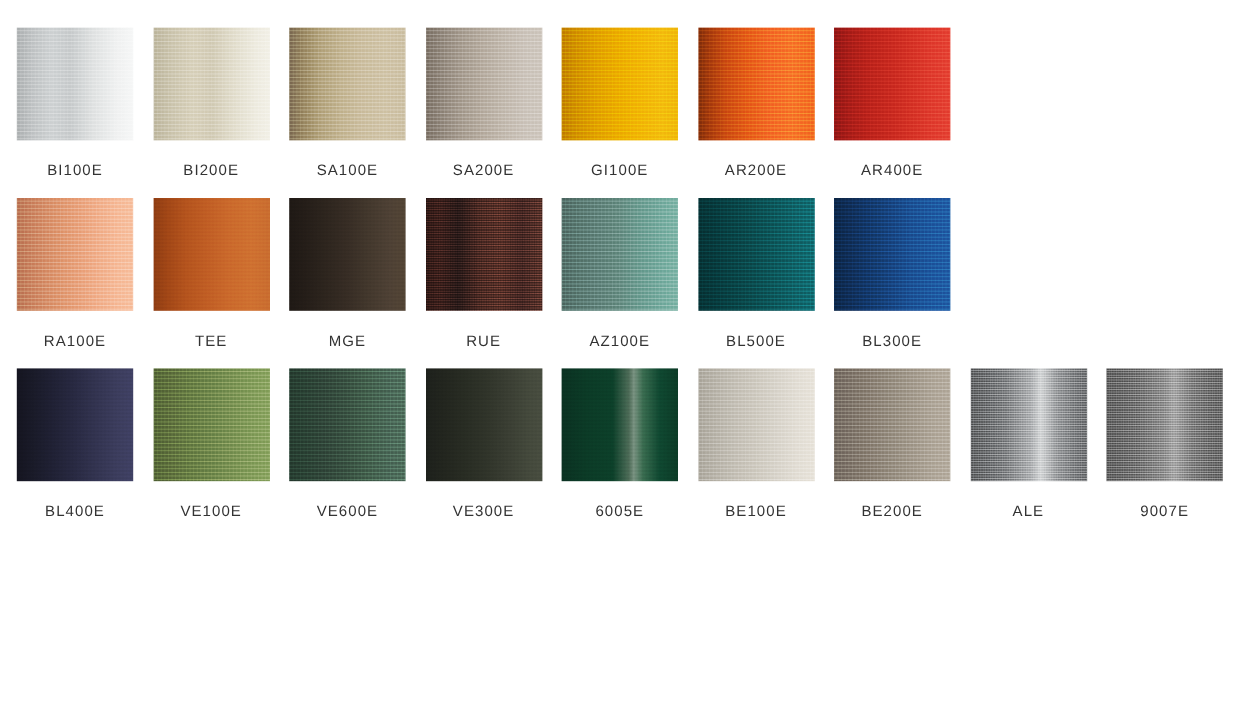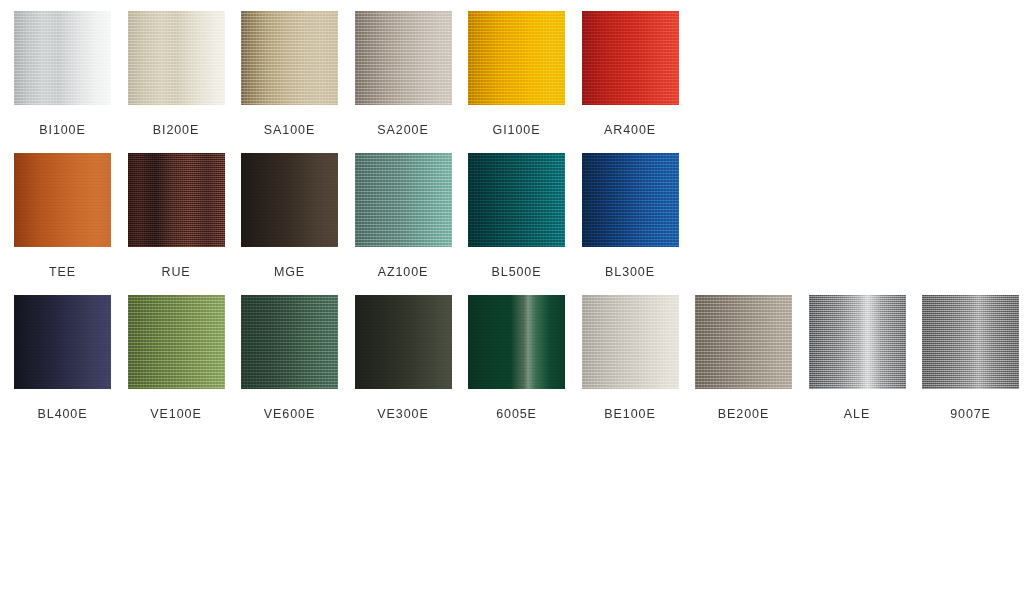--- a/index.html
+++ b/index.html
@@ -14,21 +14,21 @@
     font-family: "Liberation Sans", sans-serif;
     -webkit-font-smoothing: antialiased;
   }
 
   #palette {
     position: relative;
     width: 1035px;
     height: 600px;
     background: #ffffff;
     box-sizing: border-box;
-    padding: 11px 0 0 14px;
+    padding: 23px 0 0 14px;
   }
 
   .swatch-row {
     display: flex;
     flex-direction: row;
     height: 142px;
   }
 
   .swatch-cell {
     width: 97px;
@@ -125,44 +125,56 @@
         </div>
         <div class="swatch-label">SA200E</div>
       </div>
       <div class="swatch-cell">
         <div class="swatch-chip tex-coarse" style="background: linear-gradient(90deg, rgb(201, 143, 0) 0%, rgb(215, 156, 0) 12%, rgb(229, 171, 0) 30%, rgb(238, 181, 0) 48%, rgb(243, 189, 5) 66%, rgb(245, 196, 15) 86%, rgb(242, 192, 12) 100%);">
           <div class="grain"></div>
         </div>
         <div class="swatch-label">GI100E</div>
       </div>
       <div class="swatch-cell">
+        <div class="swatch-chip tex-coarse" style="background: linear-gradient(90deg, rgb(145, 54, 12) 0%, rgb(178, 68, 15) 10%, rgb(210, 86, 20) 24%, rgb(232, 104, 27) 42%, rgb(244, 118, 42) 60%, rgb(248, 132, 47) 80%, rgb(244, 122, 38) 100%);">
+          <div class="grain"></div>
+        </div>
+        <div class="swatch-label">AR200E</div>
+      </div>
+      <div class="swatch-cell">
         <div class="swatch-chip tex-coarse" style="background: linear-gradient(90deg, rgb(158, 26, 24) 0%, rgb(179, 33, 27) 14%, rgb(196, 40, 31) 32%, rgb(207, 47, 36) 50%, rgb(217, 56, 42) 66%, rgb(227, 67, 52) 84%, rgb(232, 74, 58) 100%);">
           <div class="grain"></div>
         </div>
         <div class="swatch-label">AR400E</div>
       </div>
     </div>
     <div class="swatch-row">
       <div class="swatch-cell">
+        <div class="swatch-chip tex-coarse" style="background: linear-gradient(90deg, rgb(196, 134, 99) 0%, rgb(210, 146, 111) 14%, rgb(224, 160, 125) 32%, rgb(234, 171, 137) 50%, rgb(242, 183, 151) 68%, rgb(247, 194, 164) 86%, rgb(248, 199, 170) 100%);">
+          <div class="grain"></div>
+        </div>
+        <div class="swatch-label">RA100E</div>
+      </div>
+      <div class="swatch-cell">
         <div class="swatch-chip tex-smooth" style="background: linear-gradient(90deg, rgb(142, 60, 18) 0%, rgb(161, 70, 22) 12%, rgb(180, 83, 29) 28%, rgb(192, 93, 36) 46%, rgb(202, 104, 43) 64%, rgb(207, 112, 48) 84%, rgb(201, 108, 47) 100%);">
           <div class="grain"></div>
         </div>
         <div class="swatch-label">TEE</div>
       </div>
       <div class="swatch-cell">
+        <div class="swatch-chip tex-smooth" style="background: linear-gradient(90deg, rgb(30, 24, 20) 0%, rgb(36, 29, 24) 14%, rgb(44, 36, 29) 30%, rgb(54, 44, 36) 50%, rgb(66, 55, 44) 68%, rgb(77, 64, 52) 86%, rgb(82, 68, 52) 100%);">
+          <div class="grain"></div>
+        </div>
+        <div class="swatch-label">MGE</div>
+      </div>
+      <div class="swatch-cell">
         <div class="swatch-chip tex-speckle" style="background: linear-gradient(90deg, rgb(61, 32, 28) 0%, rgb(74, 39, 34) 12%, rgb(51, 32, 30) 28%, rgb(92, 51, 43) 46%, rgb(107, 59, 49) 64%, rgb(85, 48, 43) 82%, rgb(109, 62, 52) 100%);">
           <div class="grain"></div>
         </div>
         <div class="swatch-label">RUE</div>
-      </div>
-      <div class="swatch-cell">
-        <div class="swatch-chip tex-smooth" style="background: linear-gradient(90deg, rgb(30, 24, 20) 0%, rgb(36, 29, 24) 14%, rgb(44, 36, 29) 30%, rgb(54, 44, 36) 50%, rgb(66, 55, 44) 68%, rgb(77, 64, 52) 86%, rgb(82, 68, 52) 100%);">
-          <div class="grain"></div>
-        </div>
-        <div class="swatch-label">MGE</div>
       </div>
       <div class="swatch-cell">
         <div class="swatch-chip tex-coarse" style="background: linear-gradient(90deg, rgb(93, 125, 118) 0%, rgb(102, 135, 128) 14%, rgb(109, 143, 136) 30%, rgb(116, 152, 143) 48%, rgb(123, 167, 157) 66%, rgb(133, 181, 170) 86%, rgb(140, 189, 177) 100%);">
           <div class="grain"></div>
         </div>
         <div class="swatch-label">AZ100E</div>
       </div>
       <div class="swatch-cell">
         <div class="swatch-chip tex-coarse" style="background: linear-gradient(90deg, rgb(7, 57, 60) 0%, rgb(8, 65, 68) 14%, rgb(10, 75, 78) 30%, rgb(13, 86, 89) 48%, rgb(15, 98, 102) 66%, rgb(18, 112, 118) 86%, rgb(20, 122, 128) 100%);">
           <div class="grain"></div>

